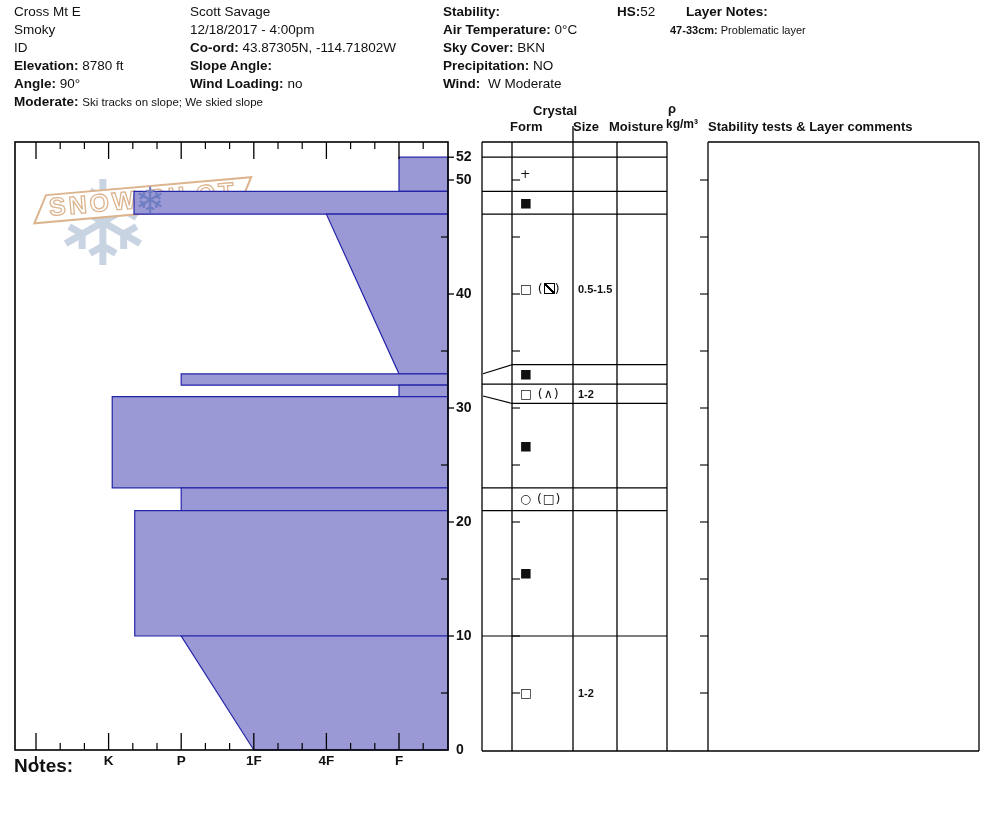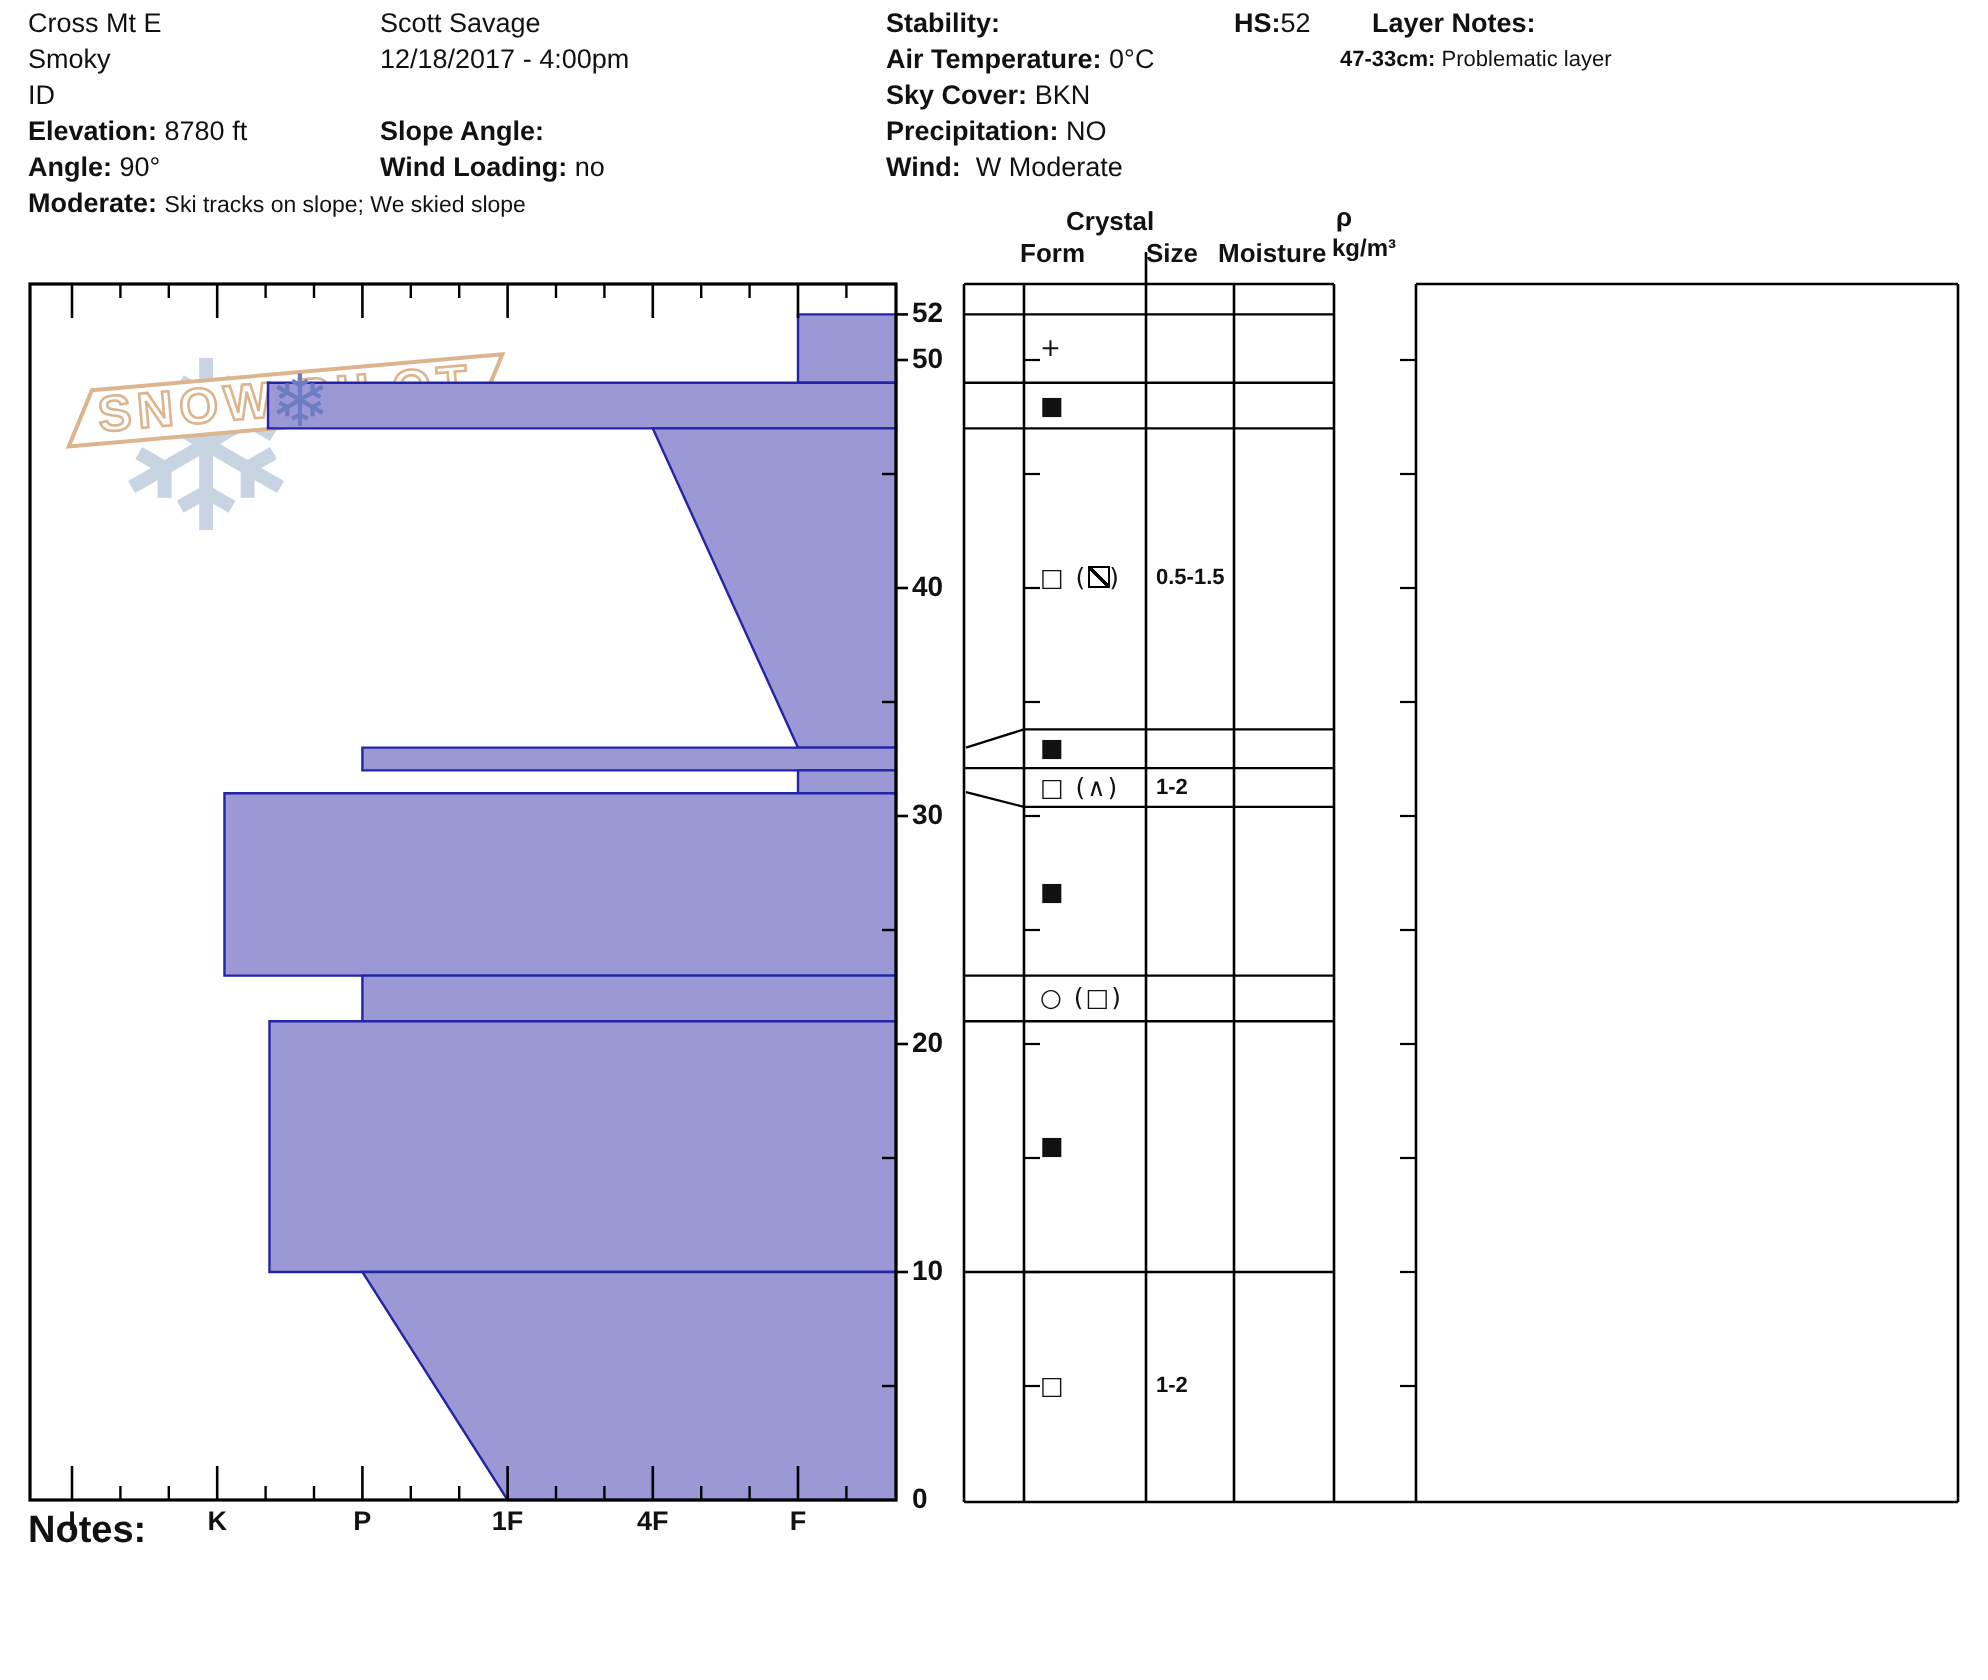--- a/index.html
+++ b/index.html
@@ -27,39 +27,41 @@
 
   <div class="hline" style="left:14px;top:3px"><span>Cross Mt E</span></div>
   <div class="hline" style="left:14px;top:21px"><span>Smoky</span></div>
   <div class="hline" style="left:14px;top:39px"><span>ID</span></div>
   <div class="hline" style="left:14px;top:57px"><b>Elevation:</b> <span>8780 ft</span></div>
   <div class="hline" style="left:14px;top:75px"><b>Angle:</b> <span>90°</span></div>
   <div class="hline" style="left:14px;top:93px"><b>Moderate:</b> <span class="small">Ski tracks on slope; We skied slope</span></div>
 
   <div class="hline" style="left:190px;top:3px"><span>Scott Savage</span></div>
   <div class="hline" style="left:190px;top:21px"><span>12/18/2017 - 4:00pm</span></div>
+  <div class="hline" style="left:190px;top:39px"><b>Co-ord:</b> <span>43.87305N, -114.71802W</span></div>
   <div class="hline" style="left:190px;top:57px"><b>Slope Angle:</b> <span></span></div>
   <div class="hline" style="left:190px;top:75px"><b>Wind Loading:</b> <span>no</span></div>
 
   <div class="hline" style="left:443px;top:3px"><b>Stability:</b> <span></span></div>
   <div class="hline" style="left:443px;top:21px"><b>Air Temperature:</b> <span>0°C</span></div>
   <div class="hline" style="left:443px;top:39px"><b>Sky Cover:</b> <span>BKN</span></div>
   <div class="hline" style="left:443px;top:57px"><b>Precipitation:</b> <span>NO</span></div>
   <div class="hline" style="left:443px;top:75px"><b>Wind:</b>&nbsp; <span>W Moderate</span></div>
 
   <div class="hline" style="left:617px;top:3px"><b>HS:</b><span>52</span></div>
   <div class="hline" style="left:686px;top:3px"><b>Layer Notes:</b></div>
   <div class="subnote" style="left:670px;top:24px"><b>47-33cm:</b> <span>Problematic layer</span></div>
 
   <div class="colhead" style="left:533px;top:103px;width:80px">Crystal</div>
   <div class="colhead" style="left:510px;top:119px;width:63px">Form</div>
   <div class="colhead" style="left:573px;top:119px;width:44px">Size</div>
   <div class="colhead" style="left:609px;top:119px;width:60px">Moisture</div>
   <div class="colhead" style="left:668px;top:101px;width:40px">ρ</div>
   <div class="colhead" style="left:666px;top:117px;width:44px;font-size:12px">kg/m³</div>
+  <div class="colhead" style="left:708px;top:119px;width:271px">Stability tests &amp; Layer comments</div>
 
   <div class="notes" style="left:14px;top:755px">Notes:</div>
 
   <svg id="gfx" width="994" height="840">
       <text x="103" y="265" font-size="118px" fill="#c9d4e3" text-anchor="middle" font-family="&quot;DejaVu Sans&quot;,sans-serif">❄</text>
       <g transform="translate(36,196) rotate(-5)">
         <path d="M10 0 L216 0 L202 27 L-4 27 Z" fill="#ffffff" stroke="#dcb48e" stroke-width="2"></path>
         <text x="12" y="21" font-size="25" font-weight="bold" letter-spacing="3" fill="#ffffff" stroke="#dcb48e" stroke-width="1.3" font-family="&quot;Liberation Sans&quot;,sans-serif">SNOW PILOT</text>
       </g>
       <polygon points="448,157.19999999999993 399,157.19999999999993 399,191.39999999999998 448,191.39999999999998" fill="#9a99d6" stroke="#2424a8" stroke-width="1.2"></polygon>

